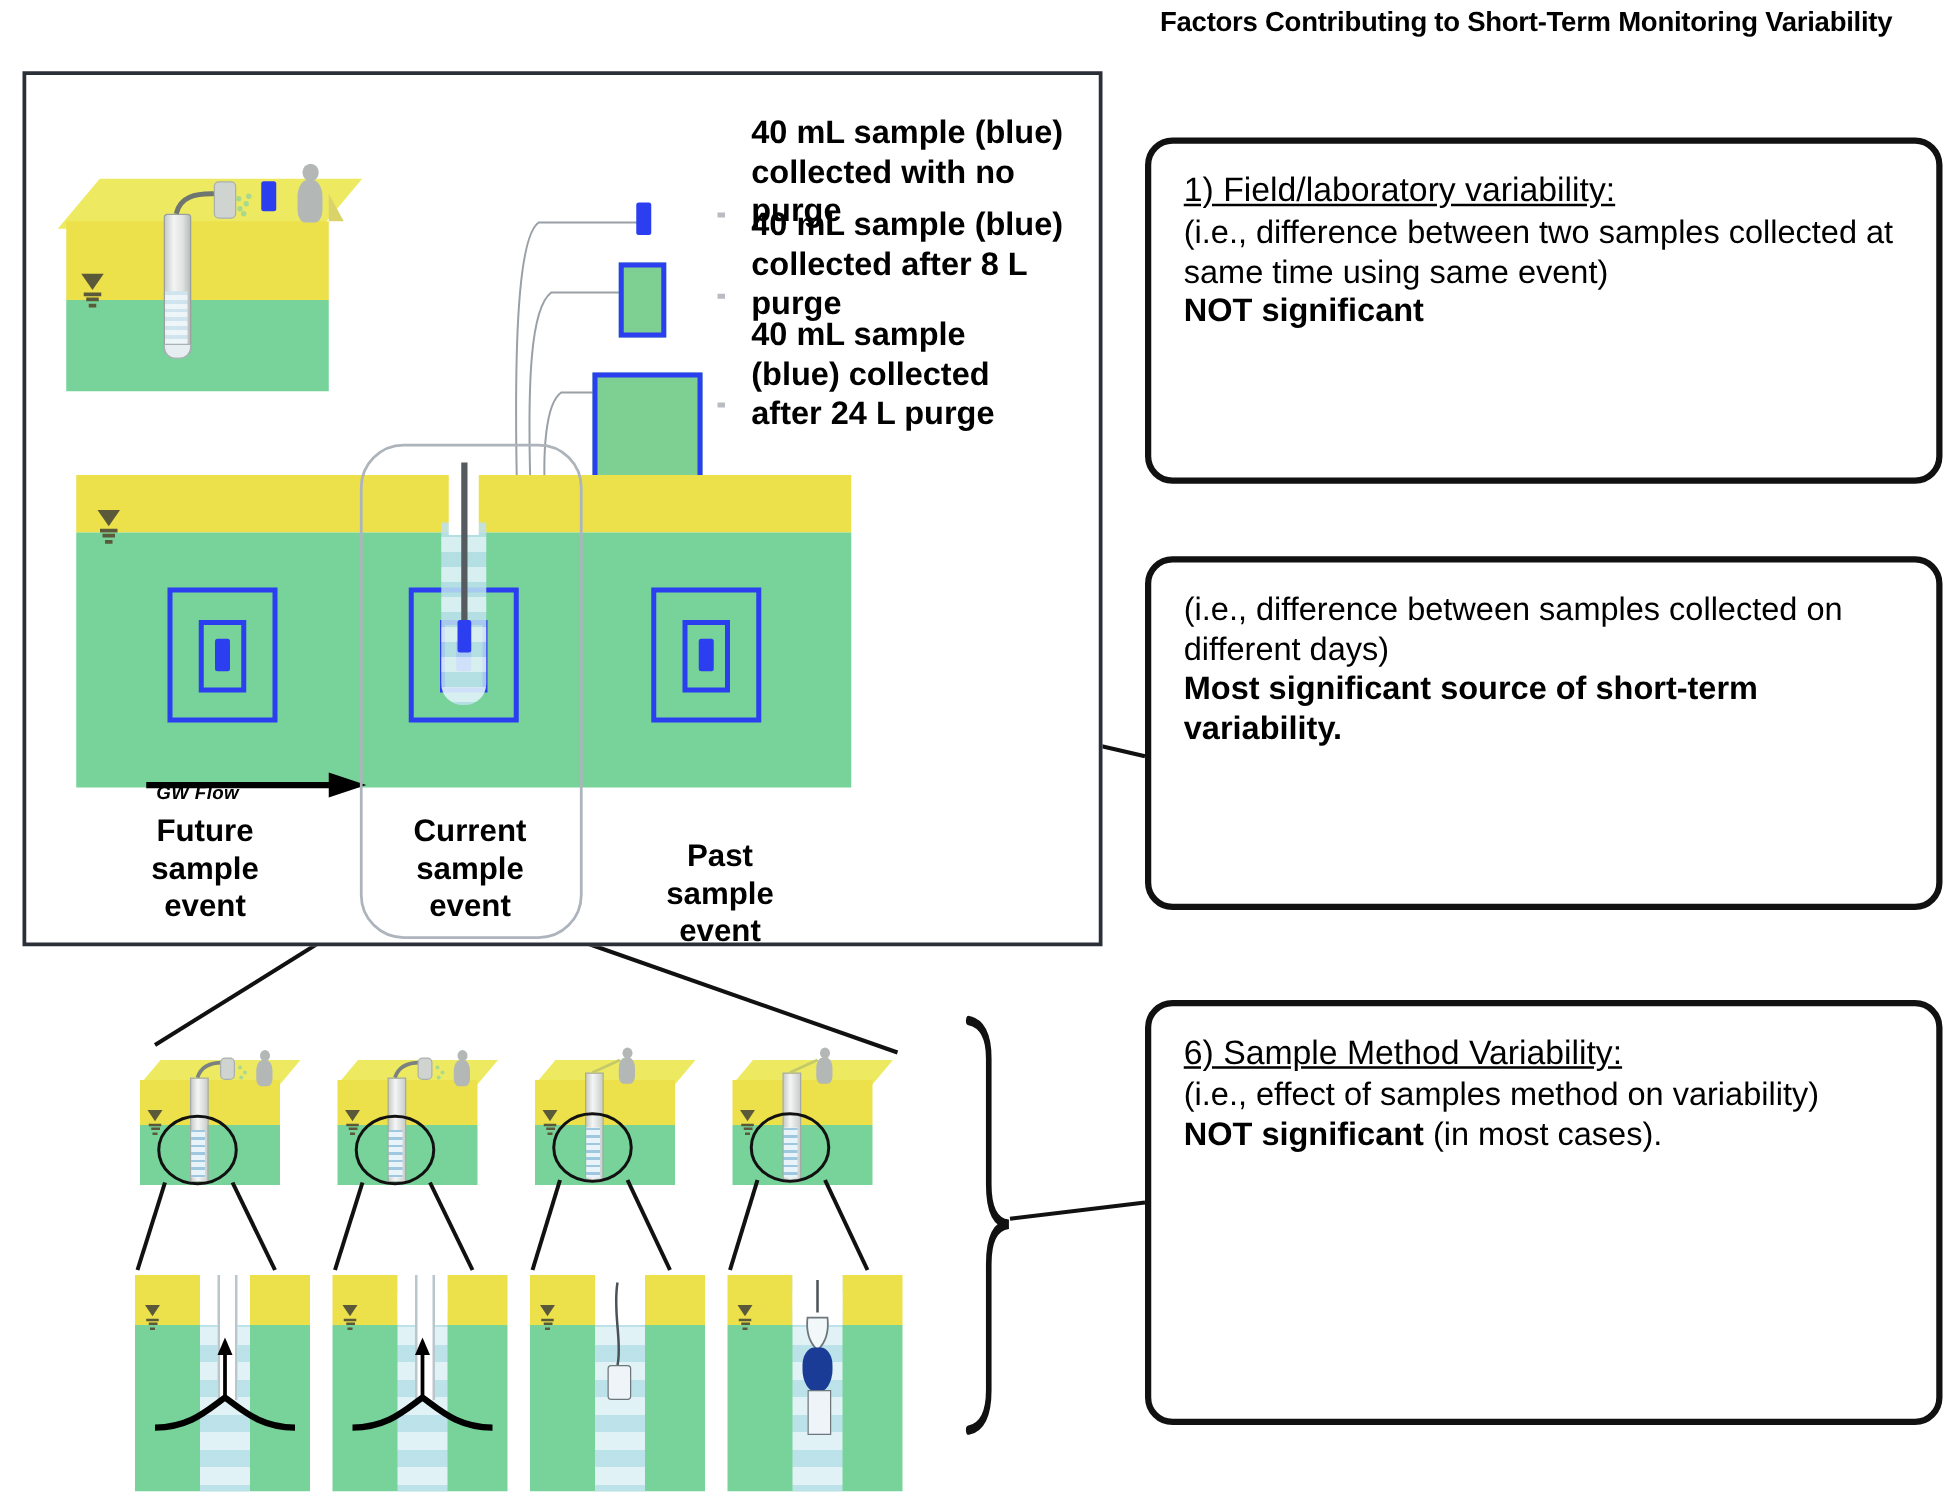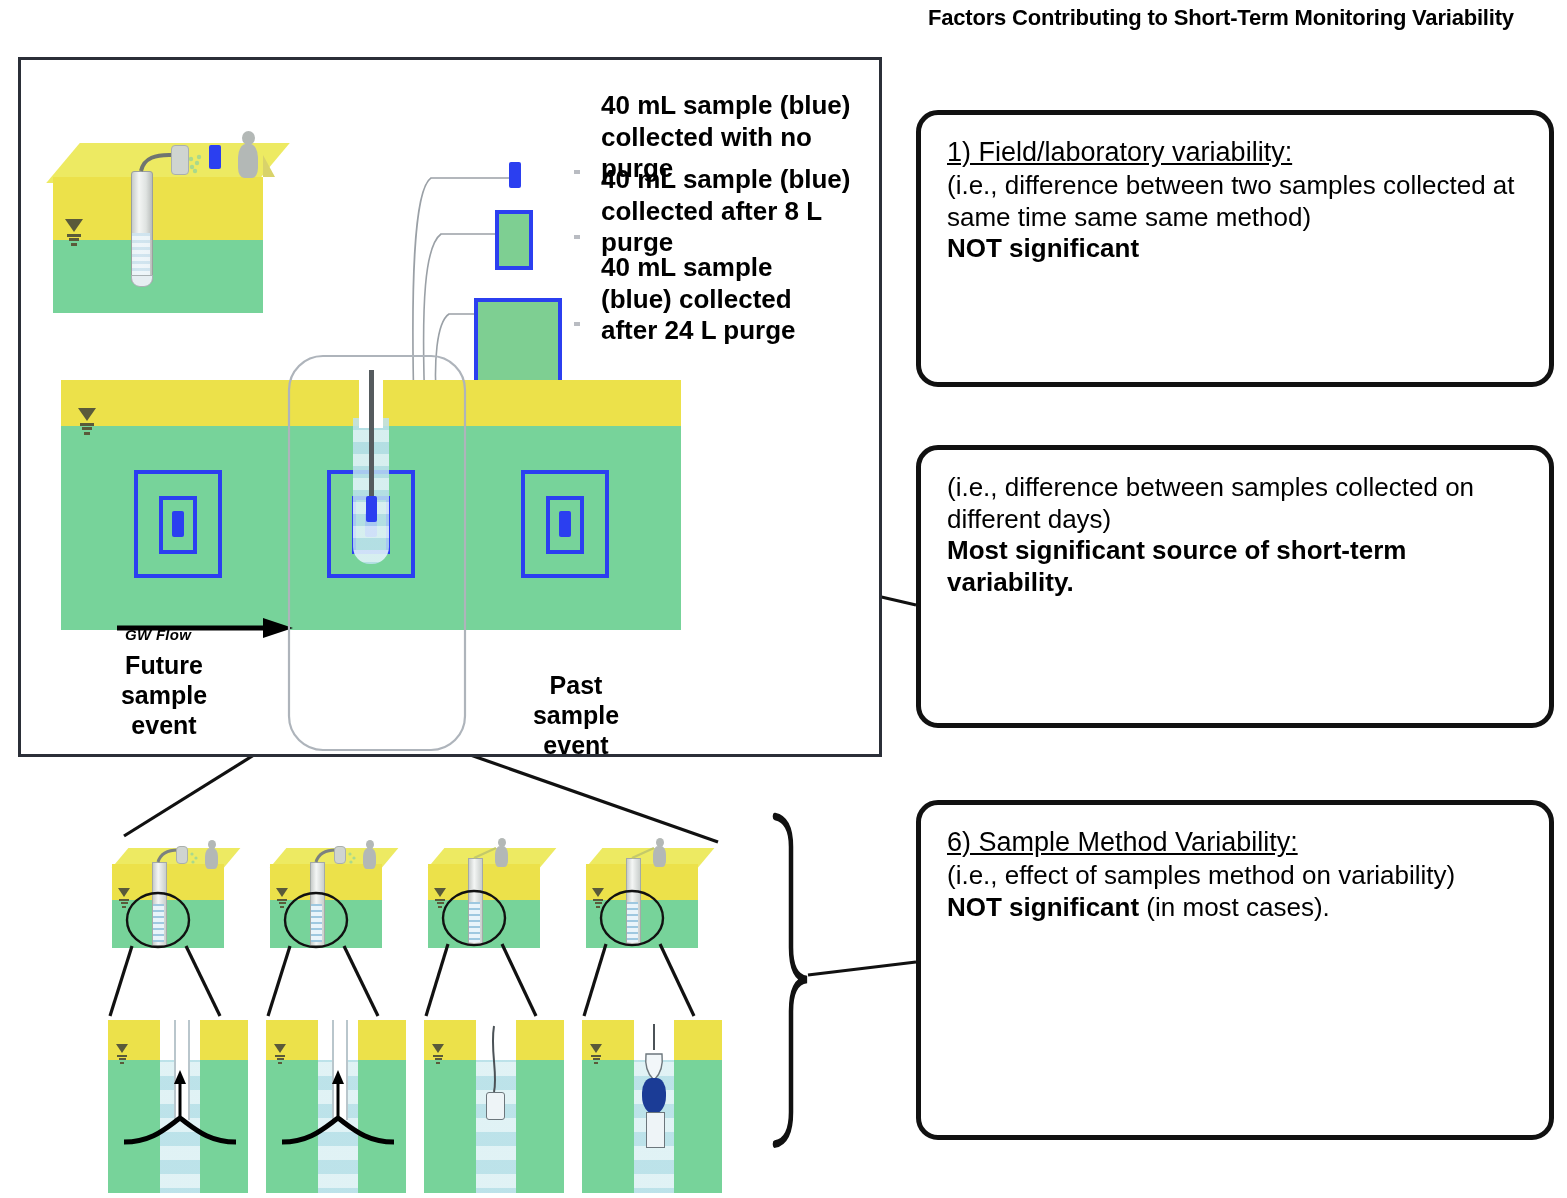--- a/index.html
+++ b/index.html
@@ -78,21 +78,21 @@
   .hl{fill:none;stroke:#aeb4bb;stroke-width:2.2;}
 </style>
 </head>
 <body>
 
 <div class="abs" id="fig-title">Factors Contributing to Short-Term Monitoring Variability</div>
 
 <div class="abs callout" id="box1">
   <div class="hd">1) Field/laboratory variability:</div>
   <div class="bd">
-    <span>(i.e., difference between two samples collected at same time same same method)</span><br>
+    <span>(i.e., difference between two samples collected at same time using same event)</span><br>
     <b>NOT significant</b>
   </div>
 </div>
 
 <div class="abs callout" id="box2">
   <div class="bd">
     <span>(i.e., difference between samples collected on different days)</span><br>
     <b>Most significant source of short-term variability.</b>
   </div>
 </div>
@@ -228,20 +228,21 @@
       <polygon points="146,2 176,12 146,22" fill="#000"></polygon>
     </svg>
   </div>
   <div id="gwflow">GW Flow</div>
 
   <svg style="left:0;top:0;width:864px;height:700px">
     <rect x="268" y="296" width="176" height="394" rx="34" ry="34" class="hl"></rect>
   </svg>
 
   <div class="collabel" style="left:78px;top:590px;width:130px;">Future sample event</div>
+  <div class="collabel" style="left:290px;top:590px;width:130px;">Current sample event</div>
   <div class="collabel" style="left:490px;top:610px;width:130px;">Past sample event</div>
 </div>
 
 <div class="abs" style="left:108px;top:838px;width:640px;height:355px;">
 
   <div class="abs" style="left:0;top:0;width:140px;height:355px;">
     <div class="abs" style="left:0;top:0;width:140px;height:130px;">
       <div class="abs yellowtop" style="left:12px;top:10px;width:112px;height:20px;transform:skewX(-40deg);"></div>
       <div class="abs yellowface" style="left:4px;top:26px;width:112px;height:36px;"></div>
       <div class="abs greenface" style="left:4px;top:62px;width:112px;height:48px;"></div>

